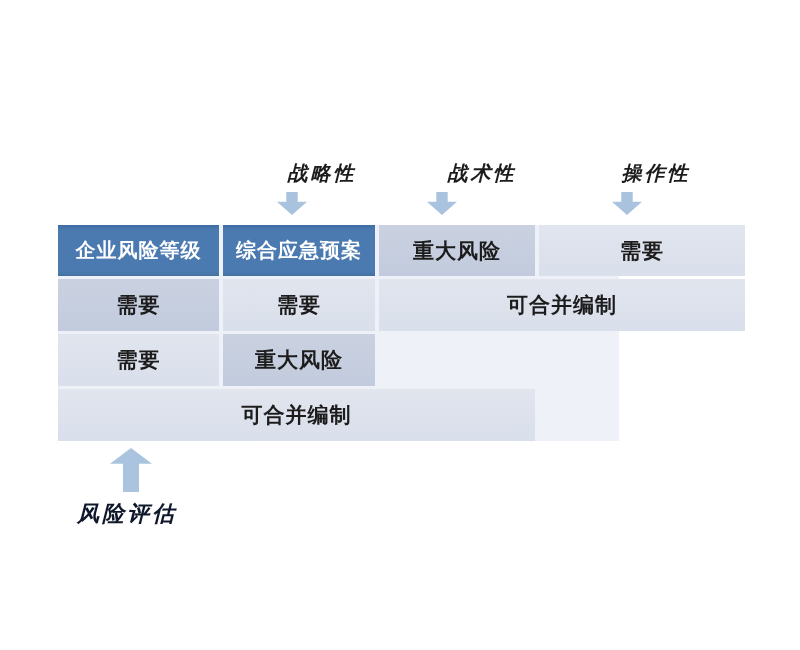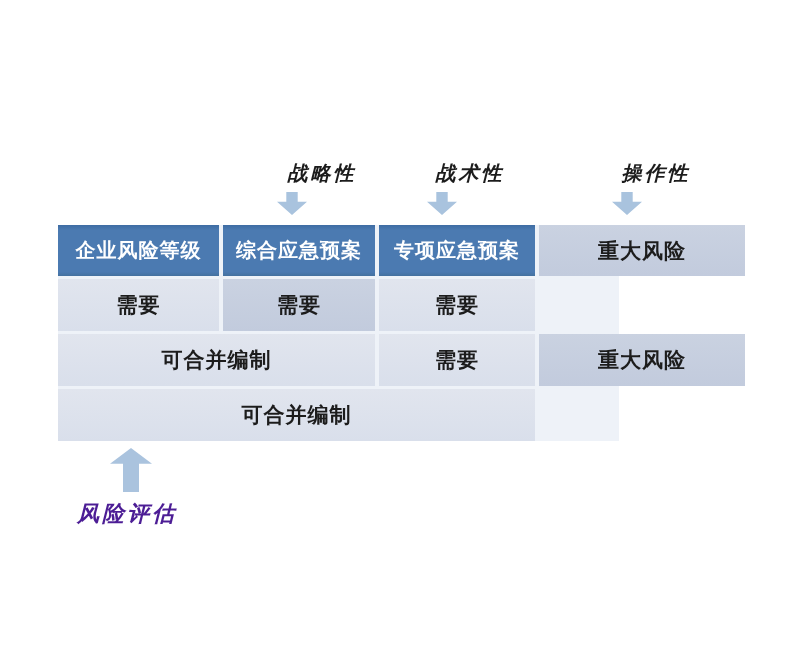--- a/index.html
+++ b/index.html
@@ -85,42 +85,41 @@
   
   .bottom-label {
     position: absolute;
     left: 77px;
     top: 499px;
     font-family: "DejaVu Serif", serif;
     font-style: italic;
     font-weight: 700;
     font-size: 22px;
     letter-spacing: 3px;
-    color: #4c1d95;
+    color: #0f172a;
     white-space: nowrap;
   }
 </style>
 </head>
 <body>
 
 <div class="stage">
 
   <div class="top-label" style="left:294px">战略性</div>
-  <div class="top-label" style="left:442px">战术性</div>
+  <div class="top-label" style="left:454px">战术性</div>
   <div class="top-label" style="left:628px">操作性</div>
 
   <div class="down-arrow" style="left:277px"></div>
   <div class="down-arrow" style="left:427px"></div>
   <div class="down-arrow" style="left:612px"></div>
 
   <div class="risk-table">
 
     <div class="cell hdr">企业风险等级</div>
     <div class="cell hdr">综合应急预案</div>
-    <div class="cell hdr">专项应急预案</div>
 
     <div class="cell dark">重大风险</div>
     <div class="cell light">需要</div>
     <div class="cell dark">需要</div>
     <div class="cell light">需要</div>
 
     <div class="cell light span2">可合并编制</div>
     <div class="cell light">需要</div>
 
     <div class="cell dark">重大风险</div>

